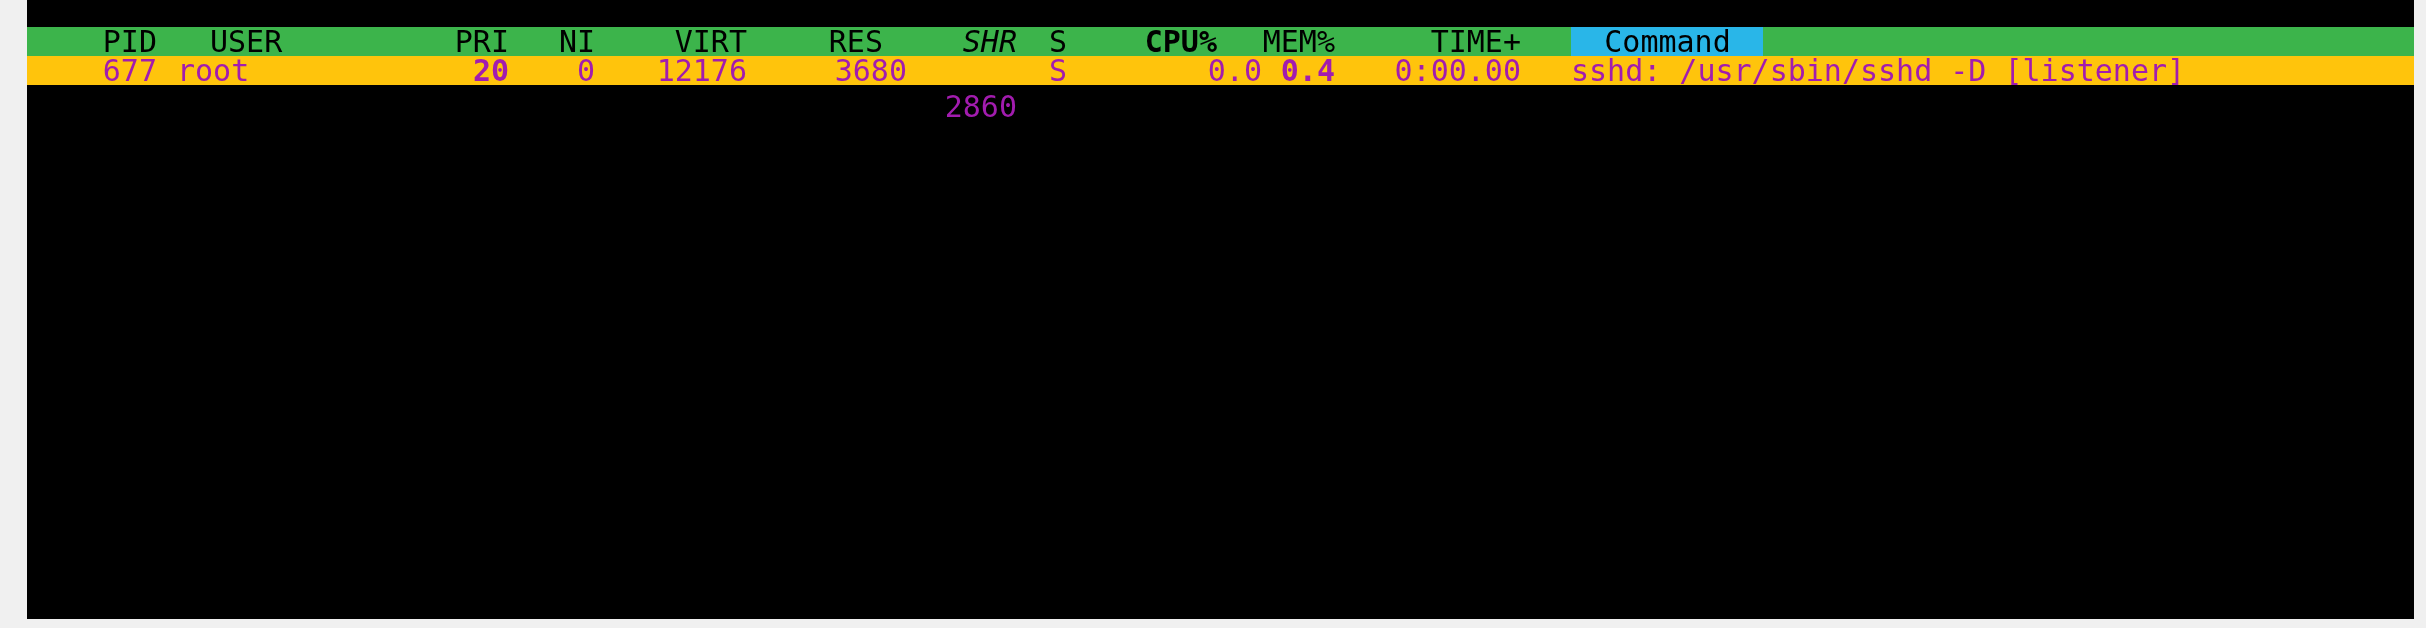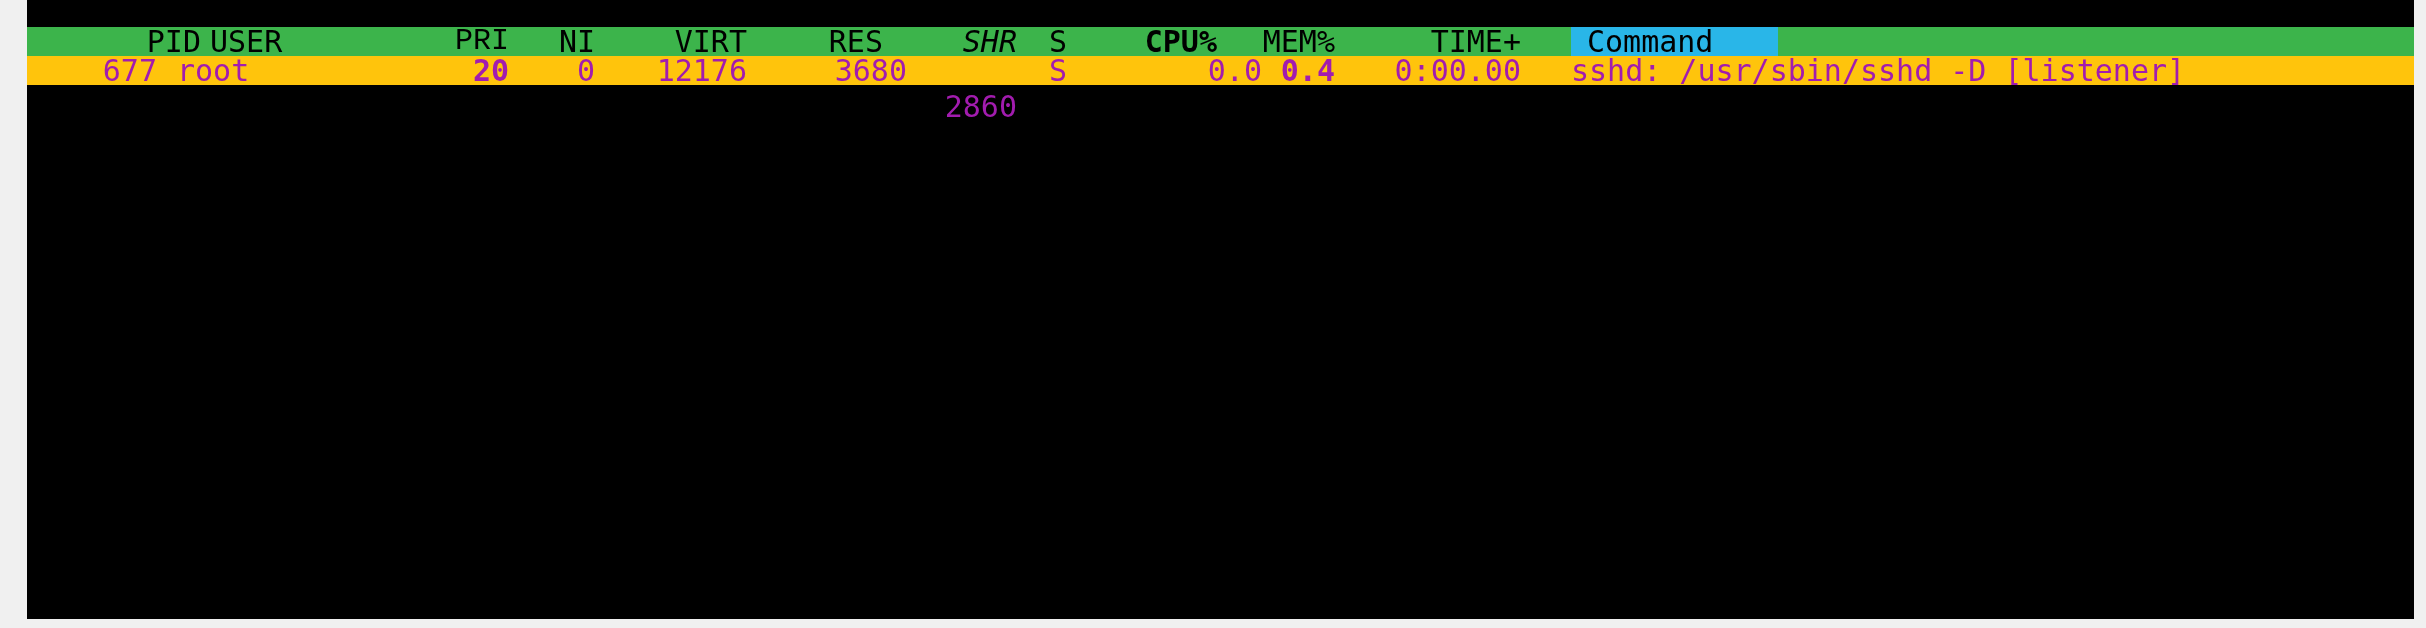--- a/index.html
+++ b/index.html
@@ -87,34 +87,34 @@
 <body>
 
 <div id="page">
 
   <div id="terminal">
 
     <div class="top-gap"></div>
 
     <div class="row header-row">
 
-      <span class="cell num" style="left:0px;   width:130px;margin-left:44px;">PID</span>
+      <span class="cell num" style="left:0px;   width:130px;">PID</span>
       <span class="cell left" style="left:150px; width:160px;margin-left:33px;">USER</span>
-      <span class="cell num" style="left:382px; width:100px;font-family:Liberation Mono, monospace;">PRI</span>
+      <span class="cell num" style="left:382px; width:100px;">PRI</span>
       <span class="cell num" style="left:500px; width:68px;">NI</span>
       <span class="cell num" style="left:586px; width:134px;">VIRT</span>
       <span class="cell num" style="left:738px; width:118px;">RES</span>
       <span class="cell num" style="left:872px; width:118px;font-style:italic;">SHR</span>
       <span class="cell num" style="left:1006px;width:34px;">S</span>
       <span class="cell num" style="left:1072px;width:118px;font-weight:bold;">CPU%</span>
       <span class="cell num" style="left:1190px;width:118px;">MEM%</span>
       <span class="cell num" style="left:1324px;width:170px;">TIME+</span>
 
       
-      <span class="cell left sort-highlight" style="left:1544px; width:191px; padding-left:16px;">Command</span>
+      <span class="cell left sort-highlight" style="left:1544px; width:191px; padding-left:1px;text-align:center;">Command</span>
     </div>
 
     <div class="row process-row">
 
       <span class="cell num" style="left:0px;   width:130px;">677</span>
       <span class="cell left" style="left:150px; width:160px;">root</span>
       <span class="cell num" style="left:382px; width:100px;font-weight:bold;">20</span>
       <span class="cell num" style="left:500px; width:68px;">0</span>
       <span class="cell num" style="left:586px; width:134px;">12176</span>
       <span class="cell num" style="left:762px; width:118px;">3680</span>

